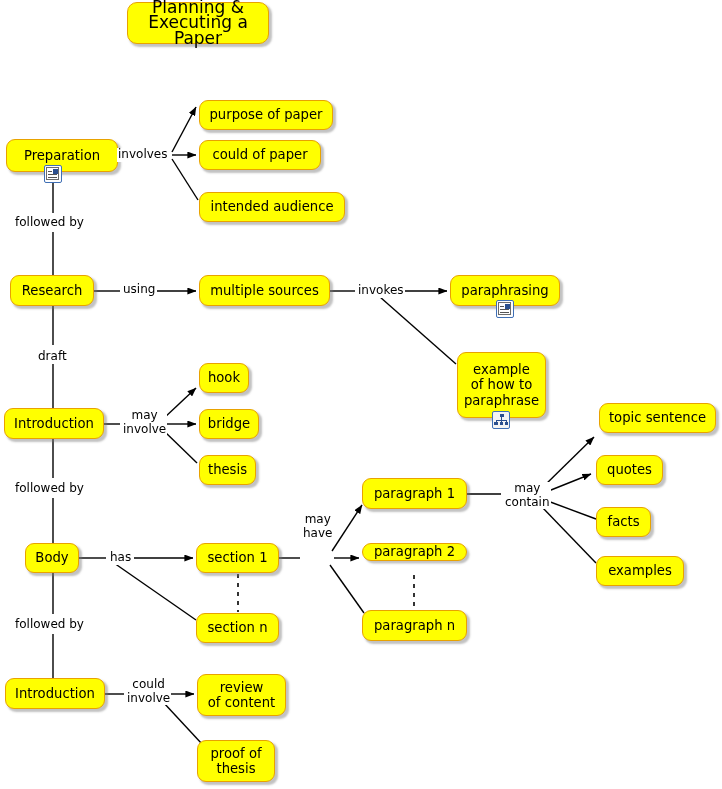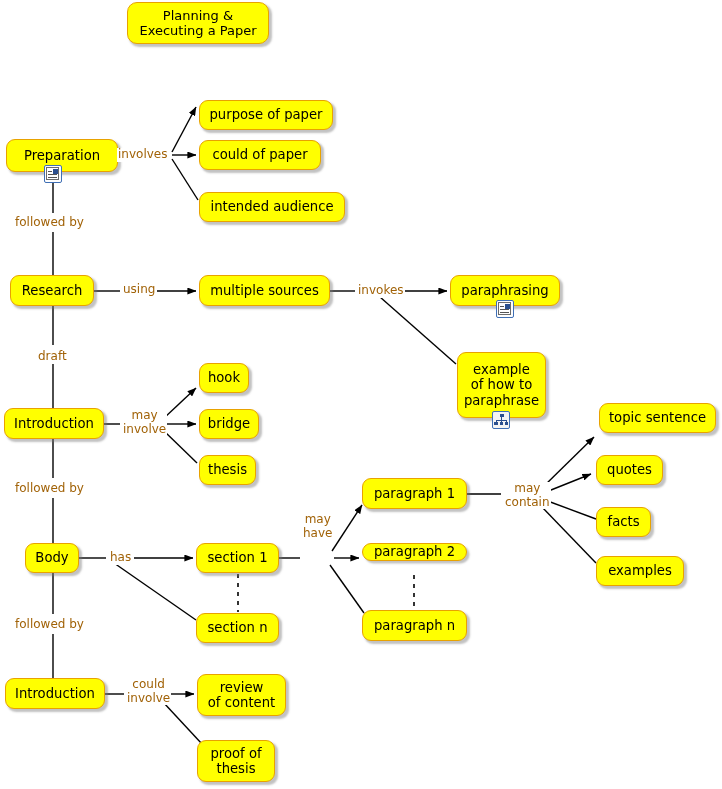--- a/index.html
+++ b/index.html
@@ -38,33 +38,33 @@
     line-height: 15.5px;
     text-align: center;
     display: flex;
     align-items: center;
     justify-content: center;
     box-shadow: 2.5px 2.5px 2px rgba(120,120,120,0.45);
     white-space: pre;
     z-index: 3;
   }
   .node.title-node {
-    font-size: 13px;
+    font-size: 17px;
     border-radius: 10px;
   }
   .node-label {
     display: block;
     white-space: pre-line;
   }
   .elabel {
     position: absolute;
     font-family: "DejaVu Sans", sans-serif;
     font-size: 12px;
     line-height: 13.5px;
-    color: #a16207;
+    color: #000000;
     background: #ffffff;
     text-align: center;
     white-space: pre-line;
     z-index: 4;
     padding: 0 1px;
   }
   
   .node-icon {
     position: absolute;
     width: 18px;

